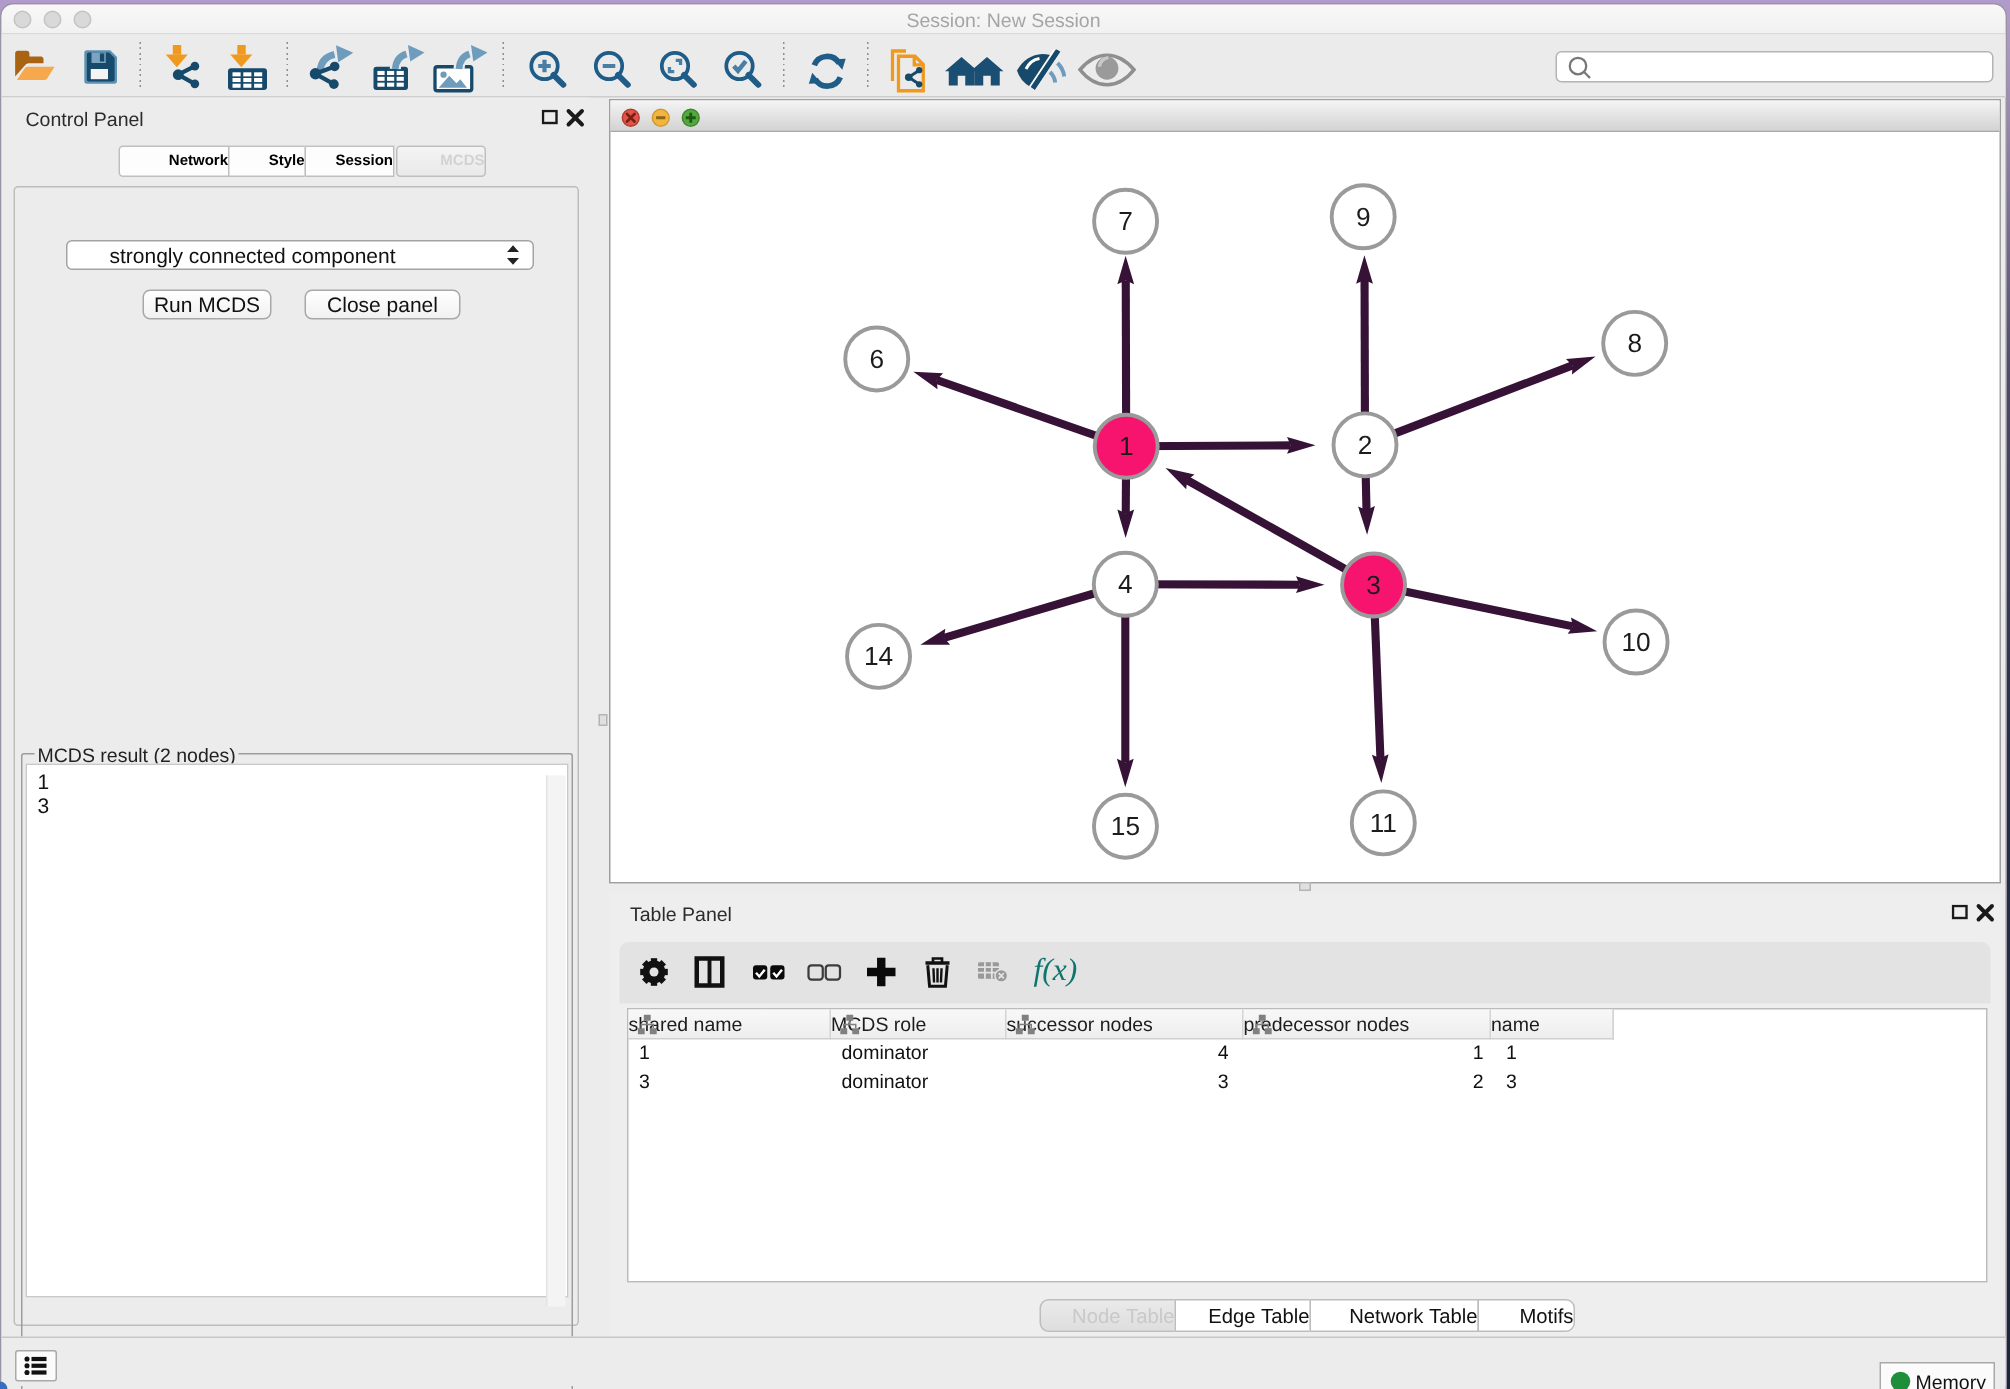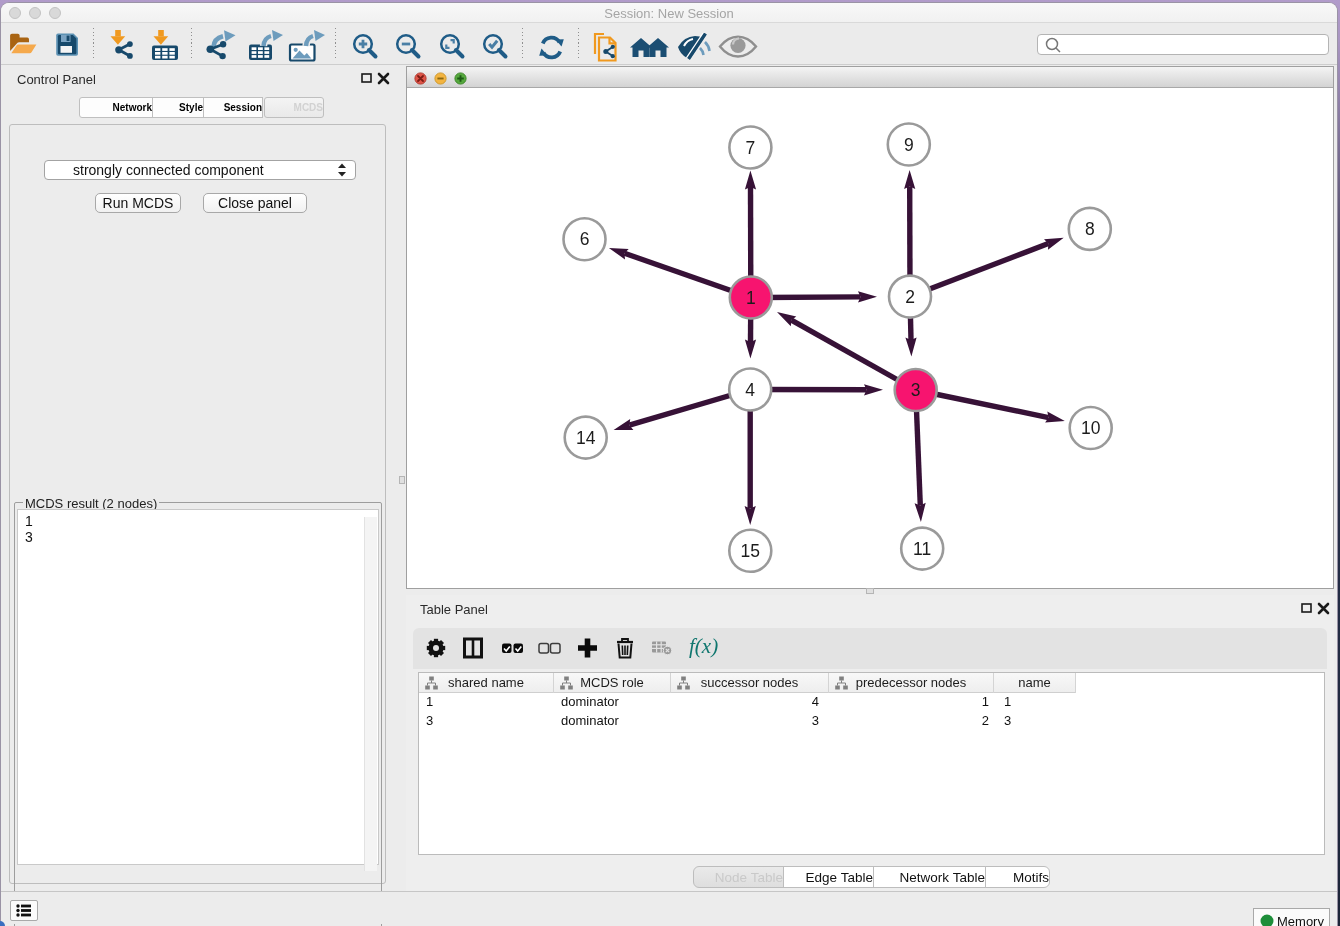--- a/index.html
+++ b/index.html
@@ -29,21 +29,21 @@
 
 .netwin{position:absolute;left:406px;top:66px;width:928px;height:523px;background:#fff;border:1px solid #9f9f9f}
 .ntitle{position:absolute;left:0;top:0;width:100%;height:21px;background:linear-gradient(#f4f4f4,#d3d3d3);border-bottom:1px solid #a8a8a8}
 .ntext{position:absolute;top:4px;left:0;width:100%;text-align:center;font-size:12.5px;color:#111;font-weight:700}
 .grip{position:absolute;background:#e0e0e0;border:1px solid #b5b5b5}
 
 .tp{position:absolute;left:406px;top:595px;width:928px;height:296px;background:#eeeeee}
 .tptool{position:absolute;left:7px;top:33px;width:914px;height:41px;background:#e3e3e3;border-radius:6px 6px 0 0}
 .tbl{position:absolute;left:12px;top:77px;width:907px;height:183px;background:#fff;border:1px solid #bbbbbb}
 .thead{position:absolute;left:0;top:0;height:20px;background:linear-gradient(#f8f8f8,#eeeeee);border-bottom:1px solid #cfcfcf;border-right:1px solid #cfcfcf;font-size:13px;color:#1c1c1c}
-.th{position:absolute;top:0;height:20px;text-align:center;line-height:20px;border-right:1px solid #d4d4d4}
+.th{position:absolute;top:0;height:20px;line-height:20px;border-right:1px solid #d4d4d4}
 .trow{position:absolute;font-size:13px;color:#111;height:16px;line-height:16px}
 .btabs{position:absolute;left:287px;top:271px;height:22px;font-size:13.5px}
 .btab{position:absolute;top:0;height:22px;background:#fff;border:1px solid #bdbdbd;text-align:right;line-height:21px;color:#111;font-weight:400}
 
 .status{position:absolute;left:1px;top:891px;width:1336px;height:33px;background:#ececec;border-top:1px solid #c6c6c6}
 .sbtn{position:absolute;background:#fbfbfb;border:1px solid #a9a9a9}
 </style></head>
 <body>
 <div class="win"></div>
   <div class="titlebar">

